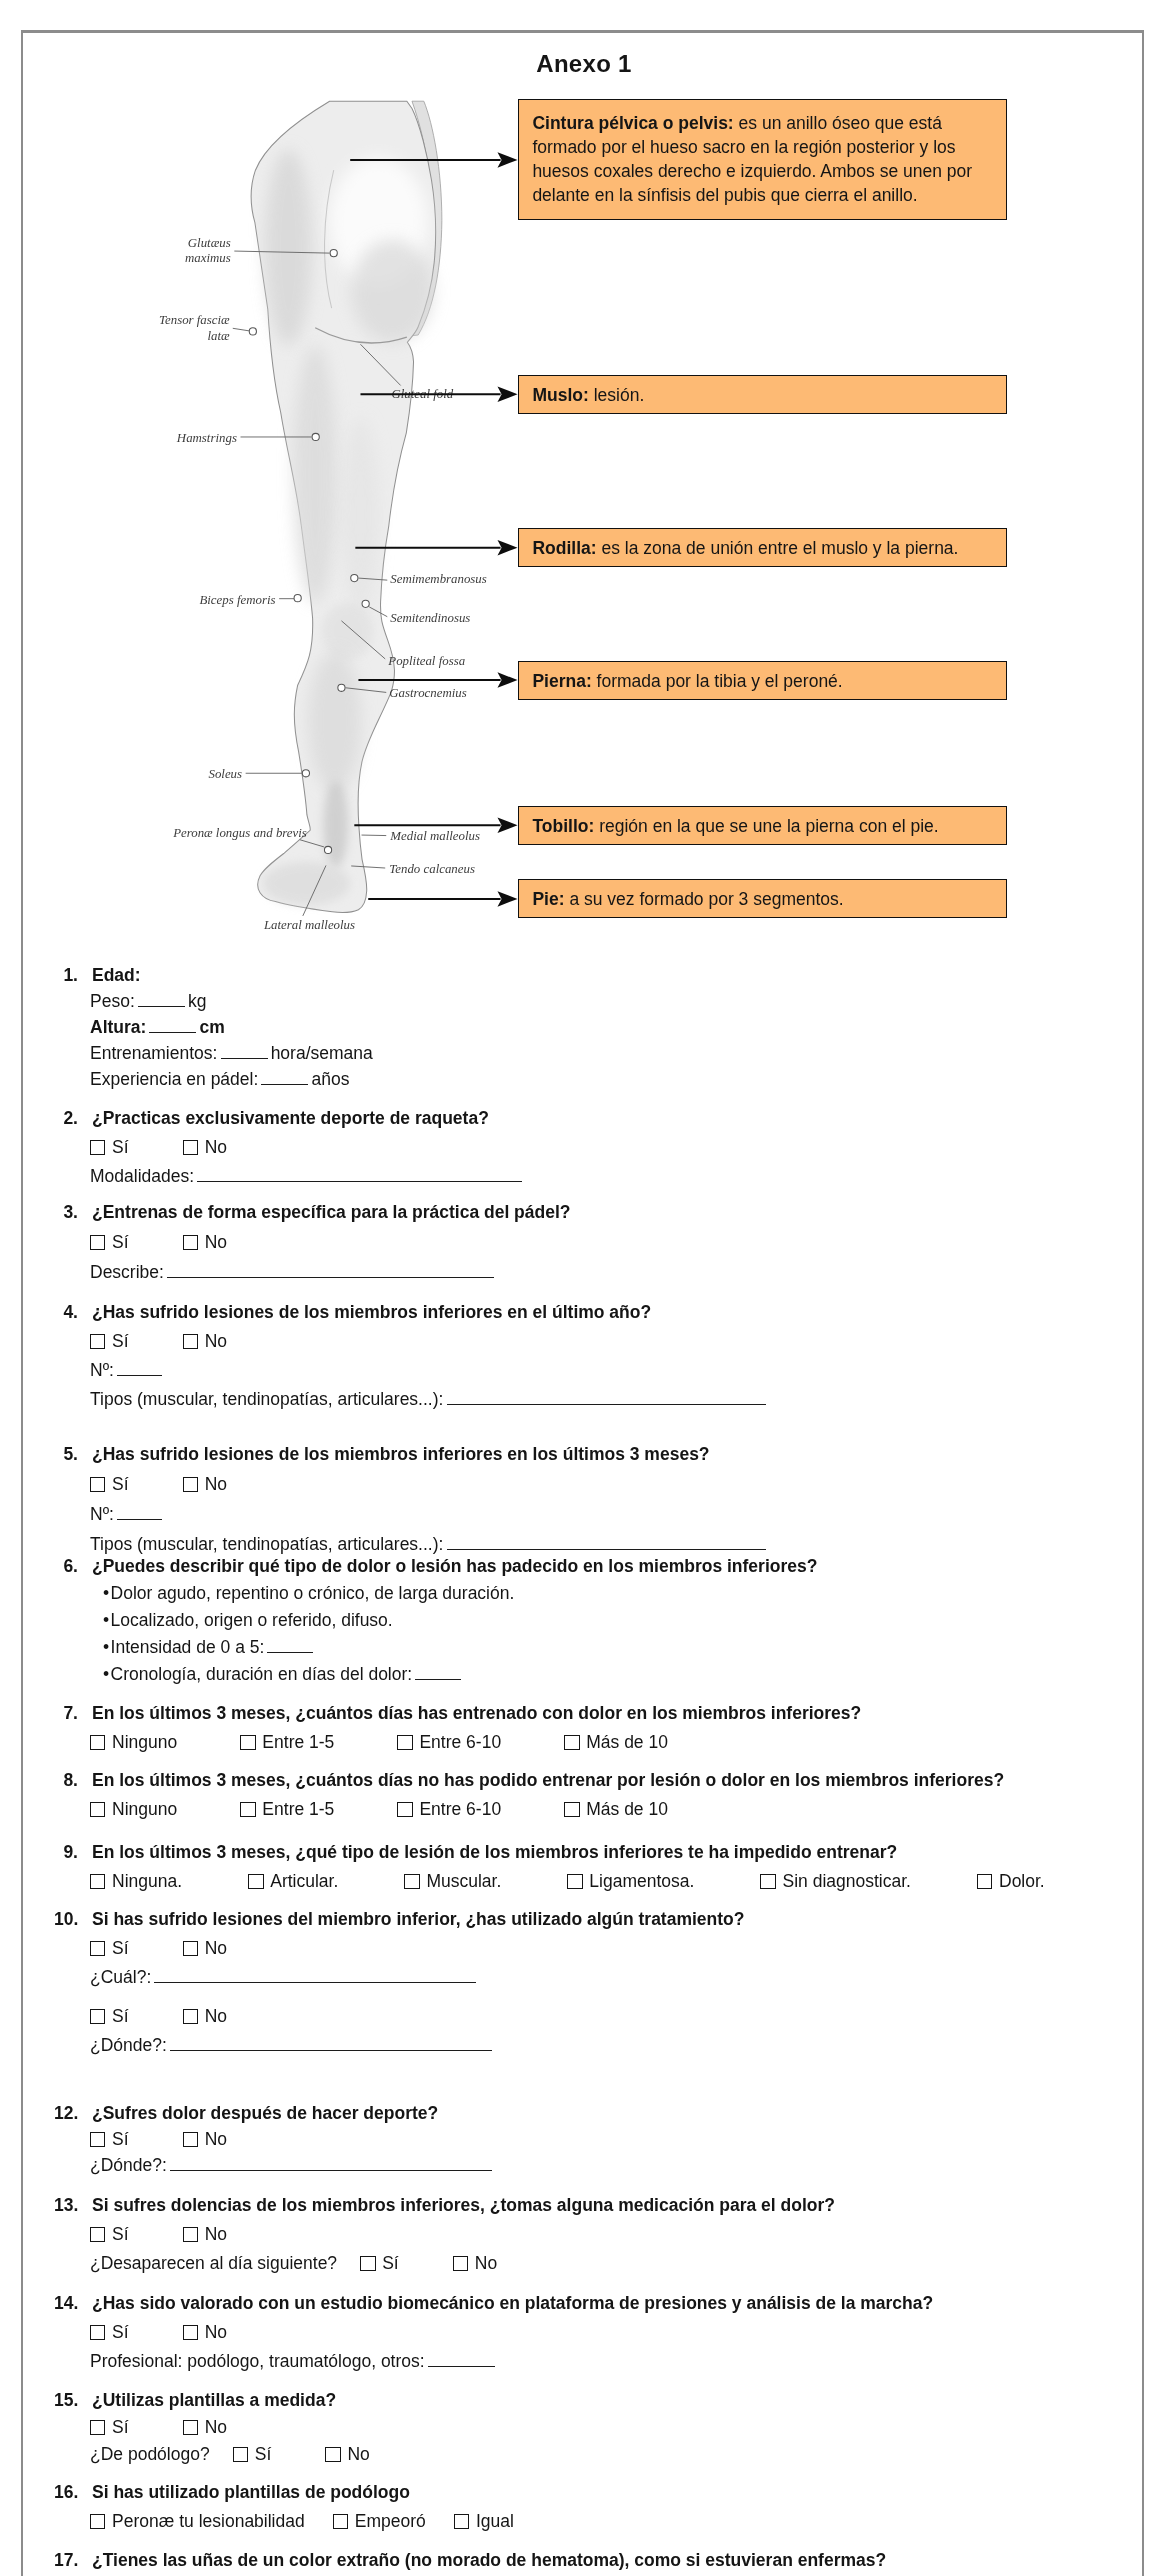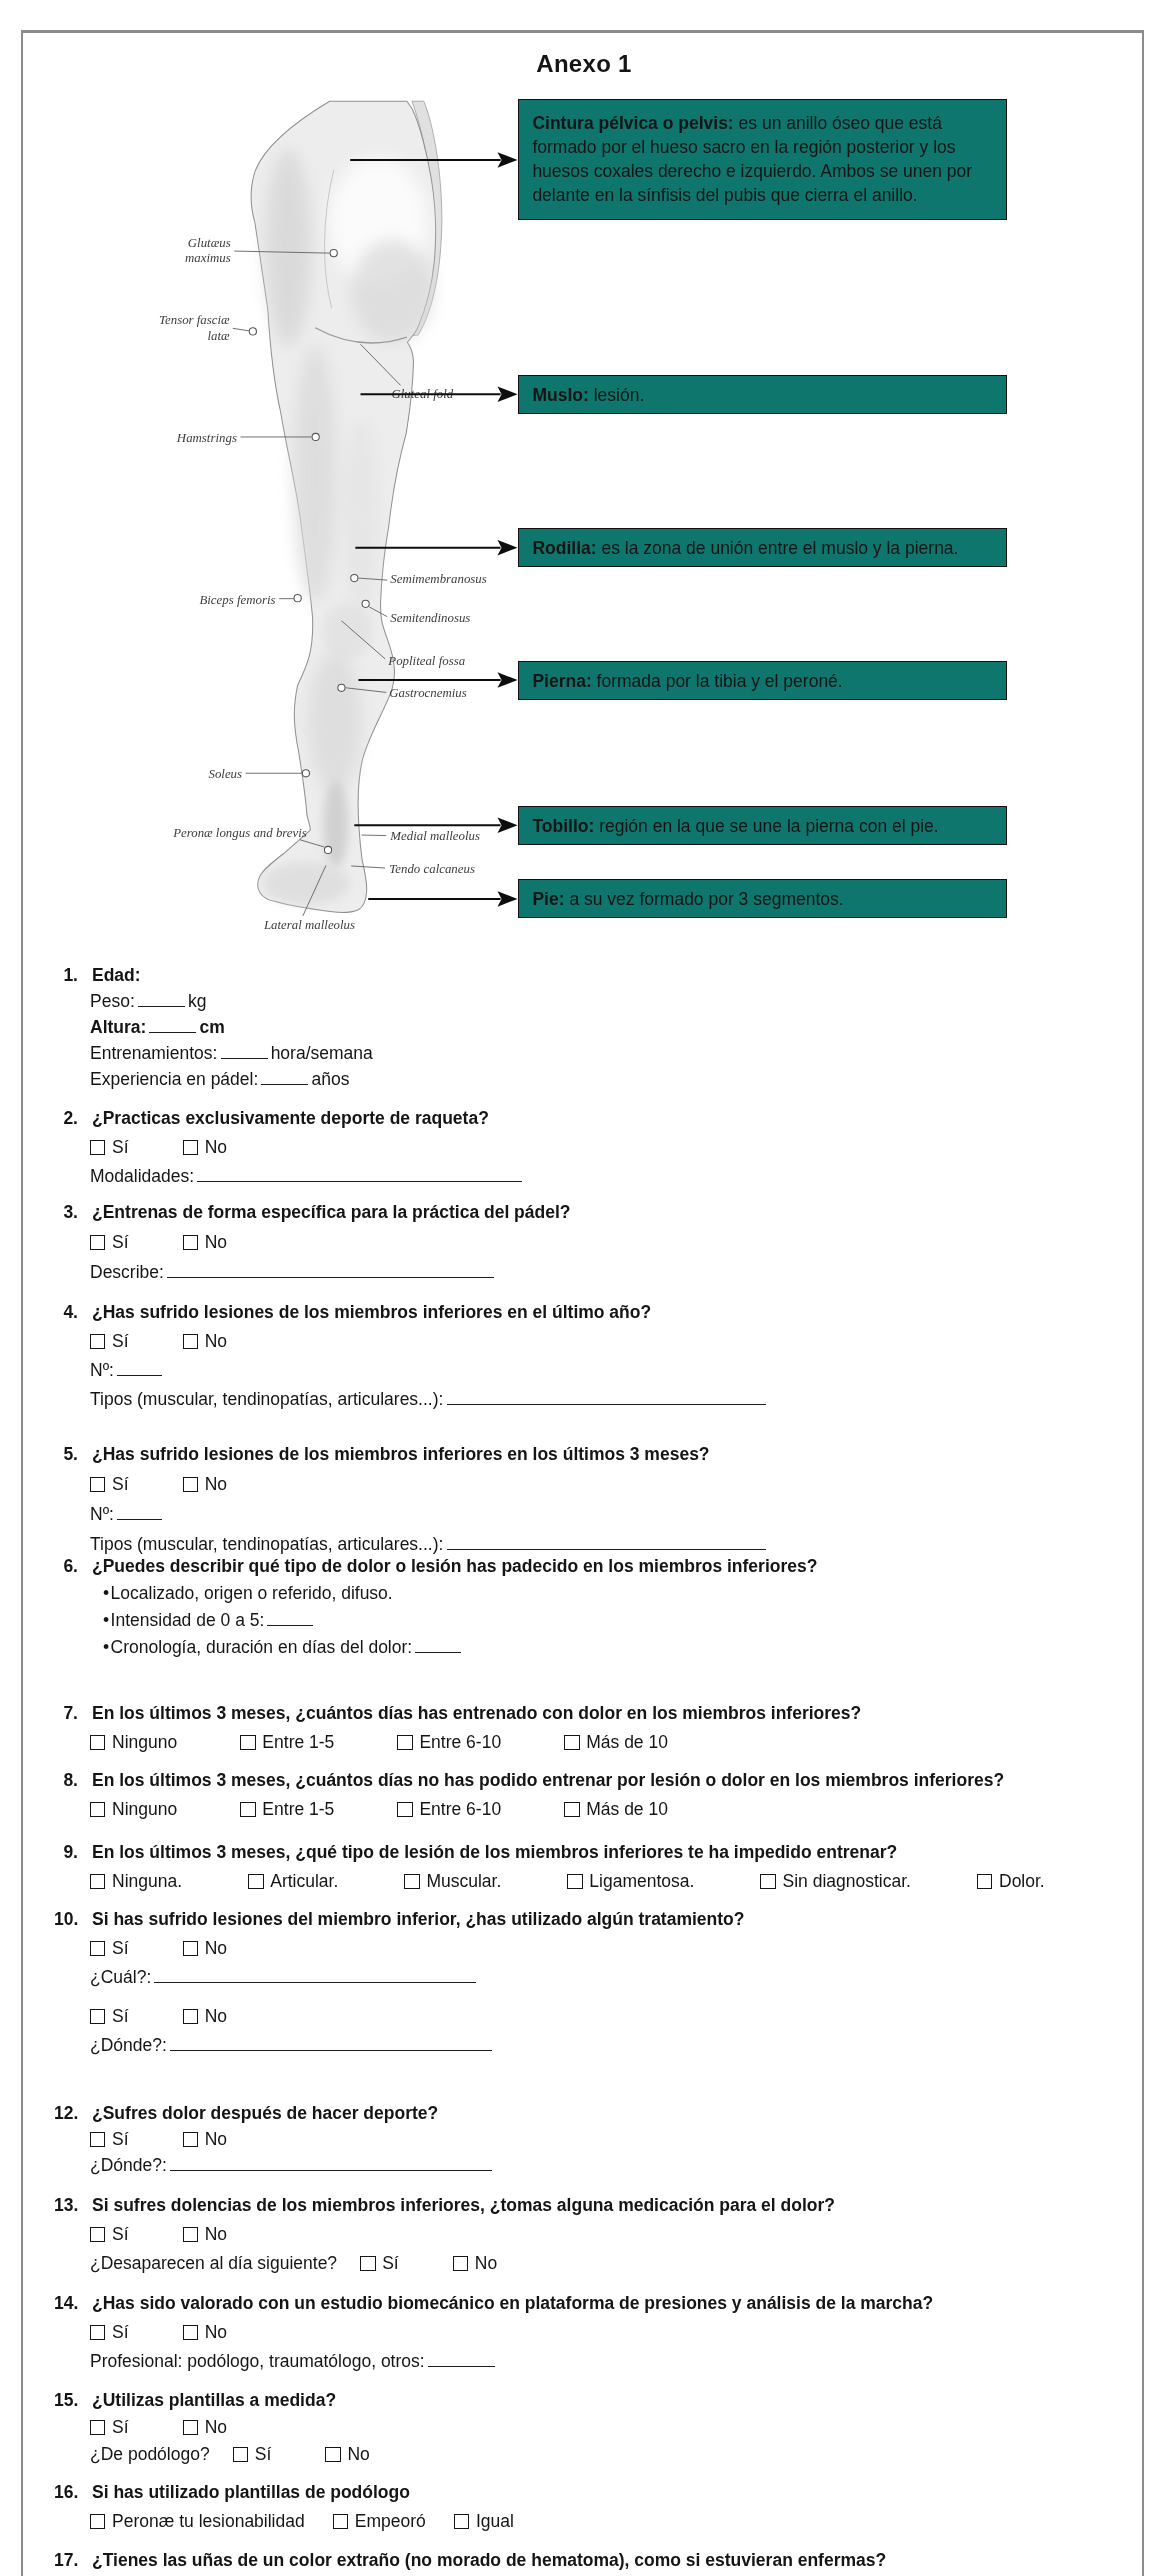--- a/index.html
+++ b/index.html
@@ -5,21 +5,21 @@
   html,body{margin:0;padding:0;background:#ffffff;}
   body{width:1168px;height:2847px;position:relative;overflow:hidden;
        font-family:"Liberation Sans",sans-serif;color:#151515;}
   #page-border{position:absolute;left:20.6px;top:30px;width:1119px;height:2782px;
        border:2.1px solid #8c8c8c;border-top-width:3.1px;border-bottom-width:4.6px;background:#fff;}
   #doc-title{position:absolute;left:0;right:0;top:50px;text-align:center;
        font-size:24px;font-weight:bold;letter-spacing:0.3px;}
   
   #figure-svg{position:absolute;left:0;top:0;width:1168px;height:979px;}
   .defbox{position:absolute;left:518px;width:489px;box-sizing:border-box;
-       border:1.5px solid #111;background:#0f766e;font-size:17.5px;line-height:24px;}
+       border:1.5px solid #111;background:#fdba74;font-size:17.5px;line-height:24px;}
   .defbox.single{height:39px;display:flex;align-items:center;white-space:nowrap;overflow:hidden;}
   .defbox .pad{padding:0 13.4px;}
   .defbox.multi .pad{display:block;padding:10.8px 13.4px;}
   .defbox b{font-weight:bold;}
   
   .qb{position:absolute;left:54px;width:1061px;font-size:17.5px;}
   .qhead{position:relative;margin-left:38px;font-weight:bold;}
   .qhead .num{position:absolute;left:-38px;width:24px;text-align:right;}
   .ql{margin-left:36px;white-space:nowrap;}
   .ql,.qhead{display:block;}
@@ -190,20 +190,21 @@
       <div class="ql" style="line-height: 29px; height: 29px;"><span>Tipos (muscular, tendinopatías, articulares...):</span><span class="fill" style="width: 319px;"></span></div>
     </div>
     <div class="qb" style="top: 1439px; --lh: 30px;">
       <div class="qhead ql" style="line-height: 30px; height: 30px; margin-left: 38px;"><span class="num">5.</span><span>¿Has sufrido lesiones de los miembros inferiores en los últimos 3 meses?</span></div>
       <div class="ql" style="line-height: 30px; height: 30px;"><span class="opt" style="margin-right: 54px;"><span class="cb"></span><span>Sí</span></span><span class="opt" style="margin-right: 54px;"><span class="cb"></span><span>No</span></span></div>
       <div class="ql" style="line-height: 30px; height: 30px;"><span>Nº:</span><span class="fill" style="width: 45px;"></span></div>
       <div class="ql" style="line-height: 30px; height: 30px;"><span>Tipos (muscular, tendinopatías, articulares...):</span><span class="fill" style="width: 319px;"></span></div>
     </div>
     <div class="qb" style="top: 1553px; --lh: 27px;">
       <div class="qhead ql" style="line-height: 27px; height: 27px; margin-left: 38px;"><span class="num">6.</span><span>¿Puedes describir qué tipo de dolor o lesión has padecido en los miembros inferiores?</span></div>
+      <div class="ql" style="line-height: 27px; height: 27px;"><span class="bdot">•</span><span>Dolor agudo, repentino o crónico, de larga duración.</span></div>
       <div class="ql" style="line-height: 27px; height: 27px;"><span class="bdot">•</span><span>Localizado, origen o referido, difuso.</span></div>
       <div class="ql" style="line-height: 27px; height: 27px;"><span class="bdot">•</span><span>Intensidad de 0 a 5:</span><span class="fill" style="width: 46px;"></span></div>
       <div class="ql" style="line-height: 27px; height: 27px;"><span class="bdot">•</span><span>Cronología, duración en días del dolor:</span><span class="fill" style="width: 46px;"></span></div>
     </div>
     <div class="qb" style="top: 1699px; --lh: 29px;">
       <div class="qhead ql" style="line-height: 29px; height: 29px; margin-left: 38px;"><span class="num">7.</span><span>En los últimos 3 meses, ¿cuántos días has entrenado con dolor en los miembros inferiores?</span></div>
       <div class="ql" style="line-height: 29px; height: 29px;"><span class="opt" style="margin-right: 63px;"><span class="cb"></span><span>Ninguno</span></span><span class="opt" style="margin-right: 63px;"><span class="cb"></span><span>Entre 1-5</span></span><span class="opt" style="margin-right: 63px;"><span class="cb"></span><span>Entre 6-10</span></span><span class="opt" style="margin-right: 63px;"><span class="cb"></span><span>Más de 10</span></span></div>
     </div>
     <div class="qb" style="top: 1766px; --lh: 29px;">
       <div class="qhead ql" style="line-height: 29px; height: 29px; margin-left: 38px;"><span class="num">8.</span><span>En los últimos 3 meses, ¿cuántos días no has podido entrenar por lesión o dolor en los miembros inferiores?</span></div>

